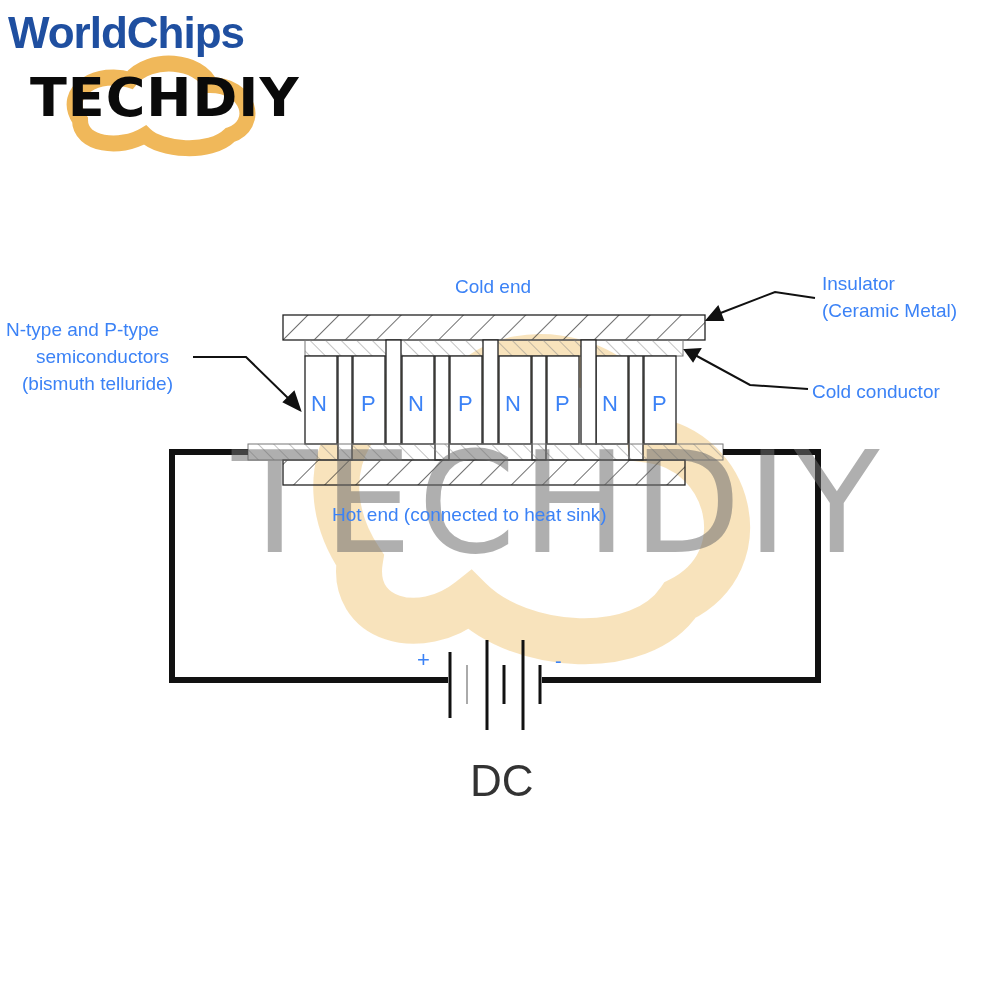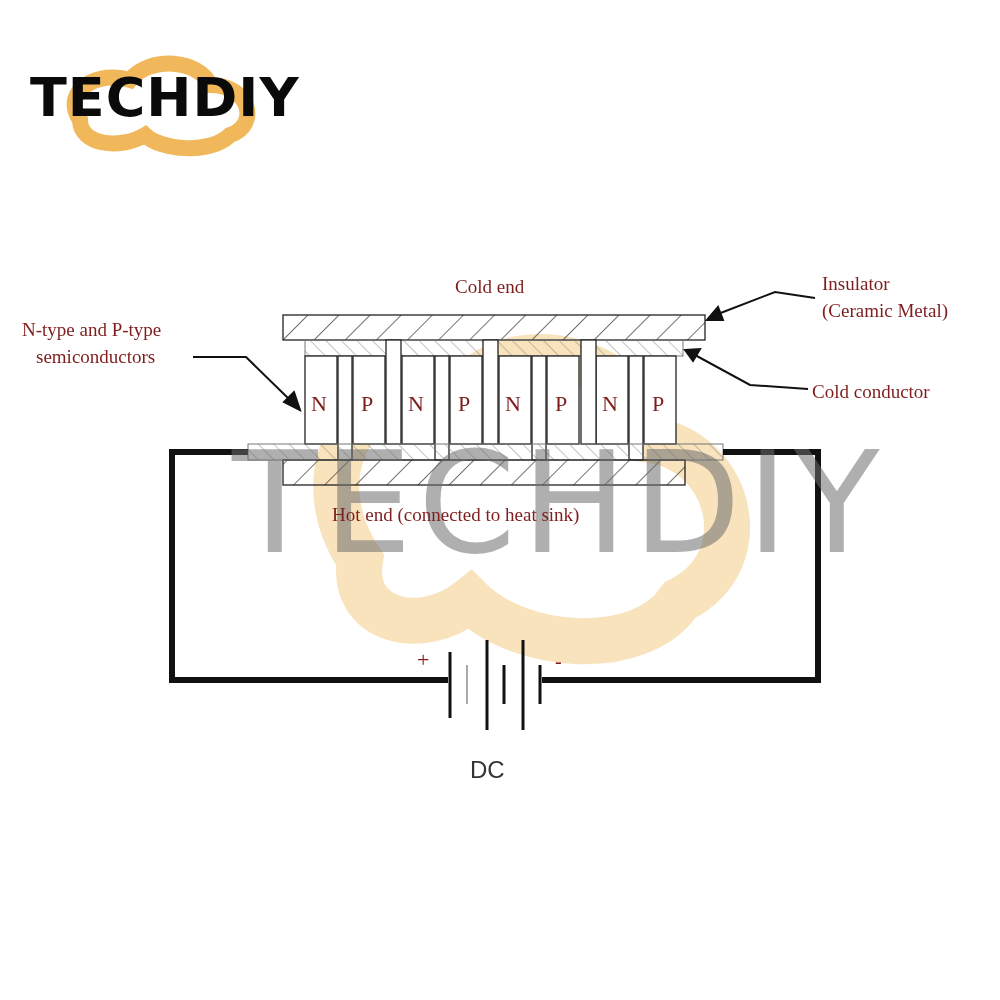--- a/index.html
+++ b/index.html
@@ -1,32 +1,35 @@
 <!DOCTYPE html>
 <html><head>
 <meta charset="utf-8">
 <style>
   html, body { margin:0; padding:0; background:#ffffff; }
   body { width:1000px; height:1000px; position:relative; overflow:hidden; font-family:"Liberation Sans", sans-serif; }
   #canvas { position:absolute; left:0; top:0; width:1000px; height:1000px; }
-  .label { position:absolute; font-family:Liberation Serif, serif; color:#7f1d1d; font-size:19px; line-height:27px; white-space:nowrap; }
+  .label { position:absolute; font-family:Liberation Sans, sans-serif; color:#3b82f6; font-size:19px; line-height:27px; white-space:nowrap; }
   .logo-wc { position:absolute; left:8px; top:8px; font-family:"Liberation Sans", sans-serif; font-weight:bold; font-size:44px; color:#1f4fa0; letter-spacing:-1px; }
   .logo-td { position:absolute; left:30px; top:66px; font-family:"DejaVu Sans", sans-serif; font-weight:bold; font-size:54px; color:#0a0a0a; letter-spacing:1px; }
   .wm-text { position:absolute; left:232px; top:422px; font-family:"DejaVu Sans", sans-serif; font-size:140px; color:rgba(110,110,110,0.55); letter-spacing:6px; }
-  .dc-label { position:absolute; left:470px; top:756px; font-size:24px; color:#333; font-family:"Liberation Sans", sans-serif; }
+  .dc-label { position:absolute; left:470px; top:756px; font-size:44px; color:#333; font-family:"Liberation Sans", sans-serif; }
 </style>
 </head>
 <body>
 
 <div id="canvas">
 
   <svg width="1000" height="1000" style="position:absolute;left:0;top:0">
     <path d="M360,560 C300,470 360,370 470,385 C520,330 640,360 650,440 C730,450 760,560 680,600 C640,660 520,650 470,600 C420,640 350,620 360,560 Z" fill="none" stroke="#f5d9a6" stroke-width="46" opacity="0.75"></path>
   </svg>
 
+  <div class="logo-wc">
+    <span>WorldChips</span>
+  </div>
   <svg width="270" height="110" style="position:absolute;left:20px;top:50px">
     <path d="M60,70 C40,40 80,20 110,30 C130,5 180,10 190,35 C230,35 240,75 210,85 C190,105 140,100 125,85 C100,100 60,95 60,70 Z" fill="none" stroke="#f0b85a" stroke-width="16"></path>
   </svg>
   <div class="logo-td">TECHDIY</div>
 
   <svg width="1000" height="1000" style="position:absolute;left:0;top:0">
     <defs>
       <pattern id="hatchWide" width="22" height="22" patternUnits="userSpaceOnUse" patternTransform="rotate(45)">
         <line x1="0" y1="0" x2="0" y2="22" stroke="#222" stroke-width="1.3"></line>
       </pattern>
@@ -87,22 +90,23 @@
   <div class="label" style="left:311px;top:390px;font-size:22px">N</div>
   <div class="label" style="left:361px;top:390px;font-size:22px">P</div>
   <div class="label" style="left:408px;top:390px;font-size:22px">N</div>
   <div class="label" style="left:458px;top:390px;font-size:22px">P</div>
   <div class="label" style="left:505px;top:390px;font-size:22px">N</div>
   <div class="label" style="left:555px;top:390px;font-size:22px">P</div>
   <div class="label" style="left:602px;top:390px;font-size:22px">N</div>
   <div class="label" style="left:652px;top:390px;font-size:22px">P</div>
 
   <div class="label" style="left:455px;top:273px">Cold end</div>
-  <div class="label" style="left:22px;top:316px">N-type and P-type</div>
+  <div class="label" style="left:6px;top:316px">N-type and P-type</div>
   <div class="label" style="left:36px;top:343px">semiconductors</div>
+  <div class="label" style="left:22px;top:370px">(bismuth telluride)</div>
   <div class="label" style="left:822px;top:270px">Insulator</div>
   <div class="label" style="left:822px;top:297px">(Ceramic Metal)</div>
   <div class="label" style="left:812px;top:378px">Cold conductor</div>
 
   <div class="wm-text">TECHDIY</div>
 
   <div class="label" style="left:332px;top:501px;z-index:2">Hot end (connected to heat sink)</div>
 
   <div class="label" style="left:417px;top:646px;font-size:22px">+</div>
   <div class="label" style="left:555px;top:648px;font-size:20px">-</div>

